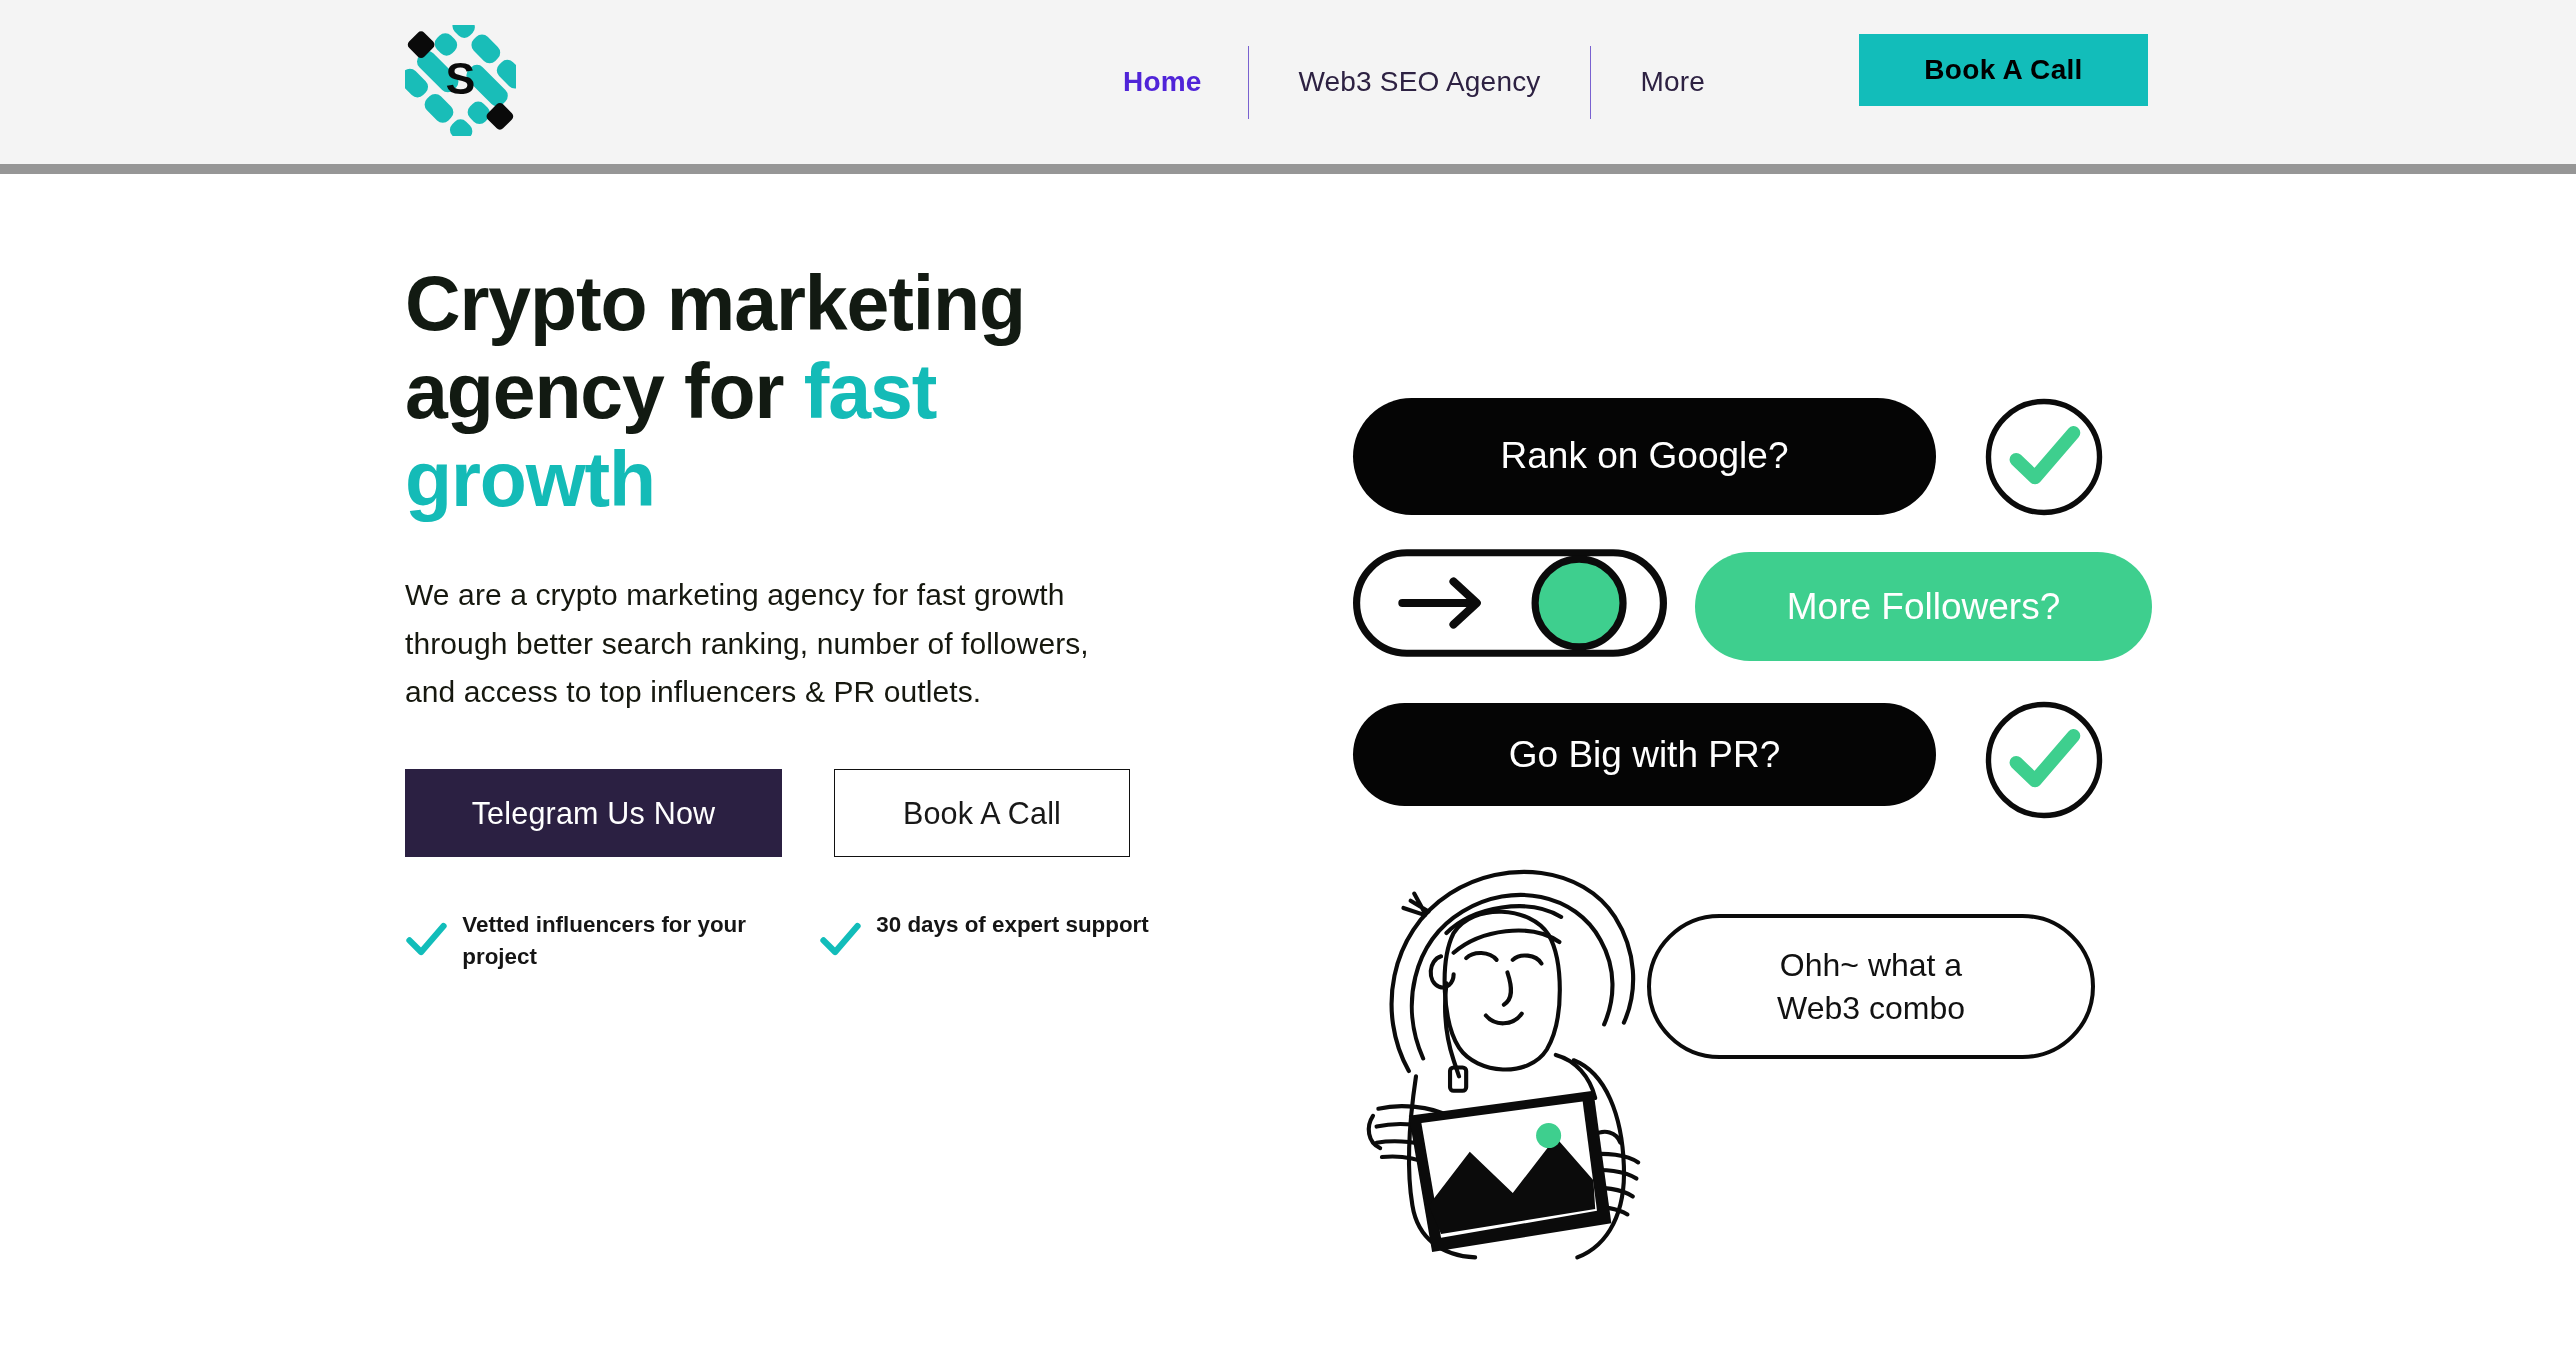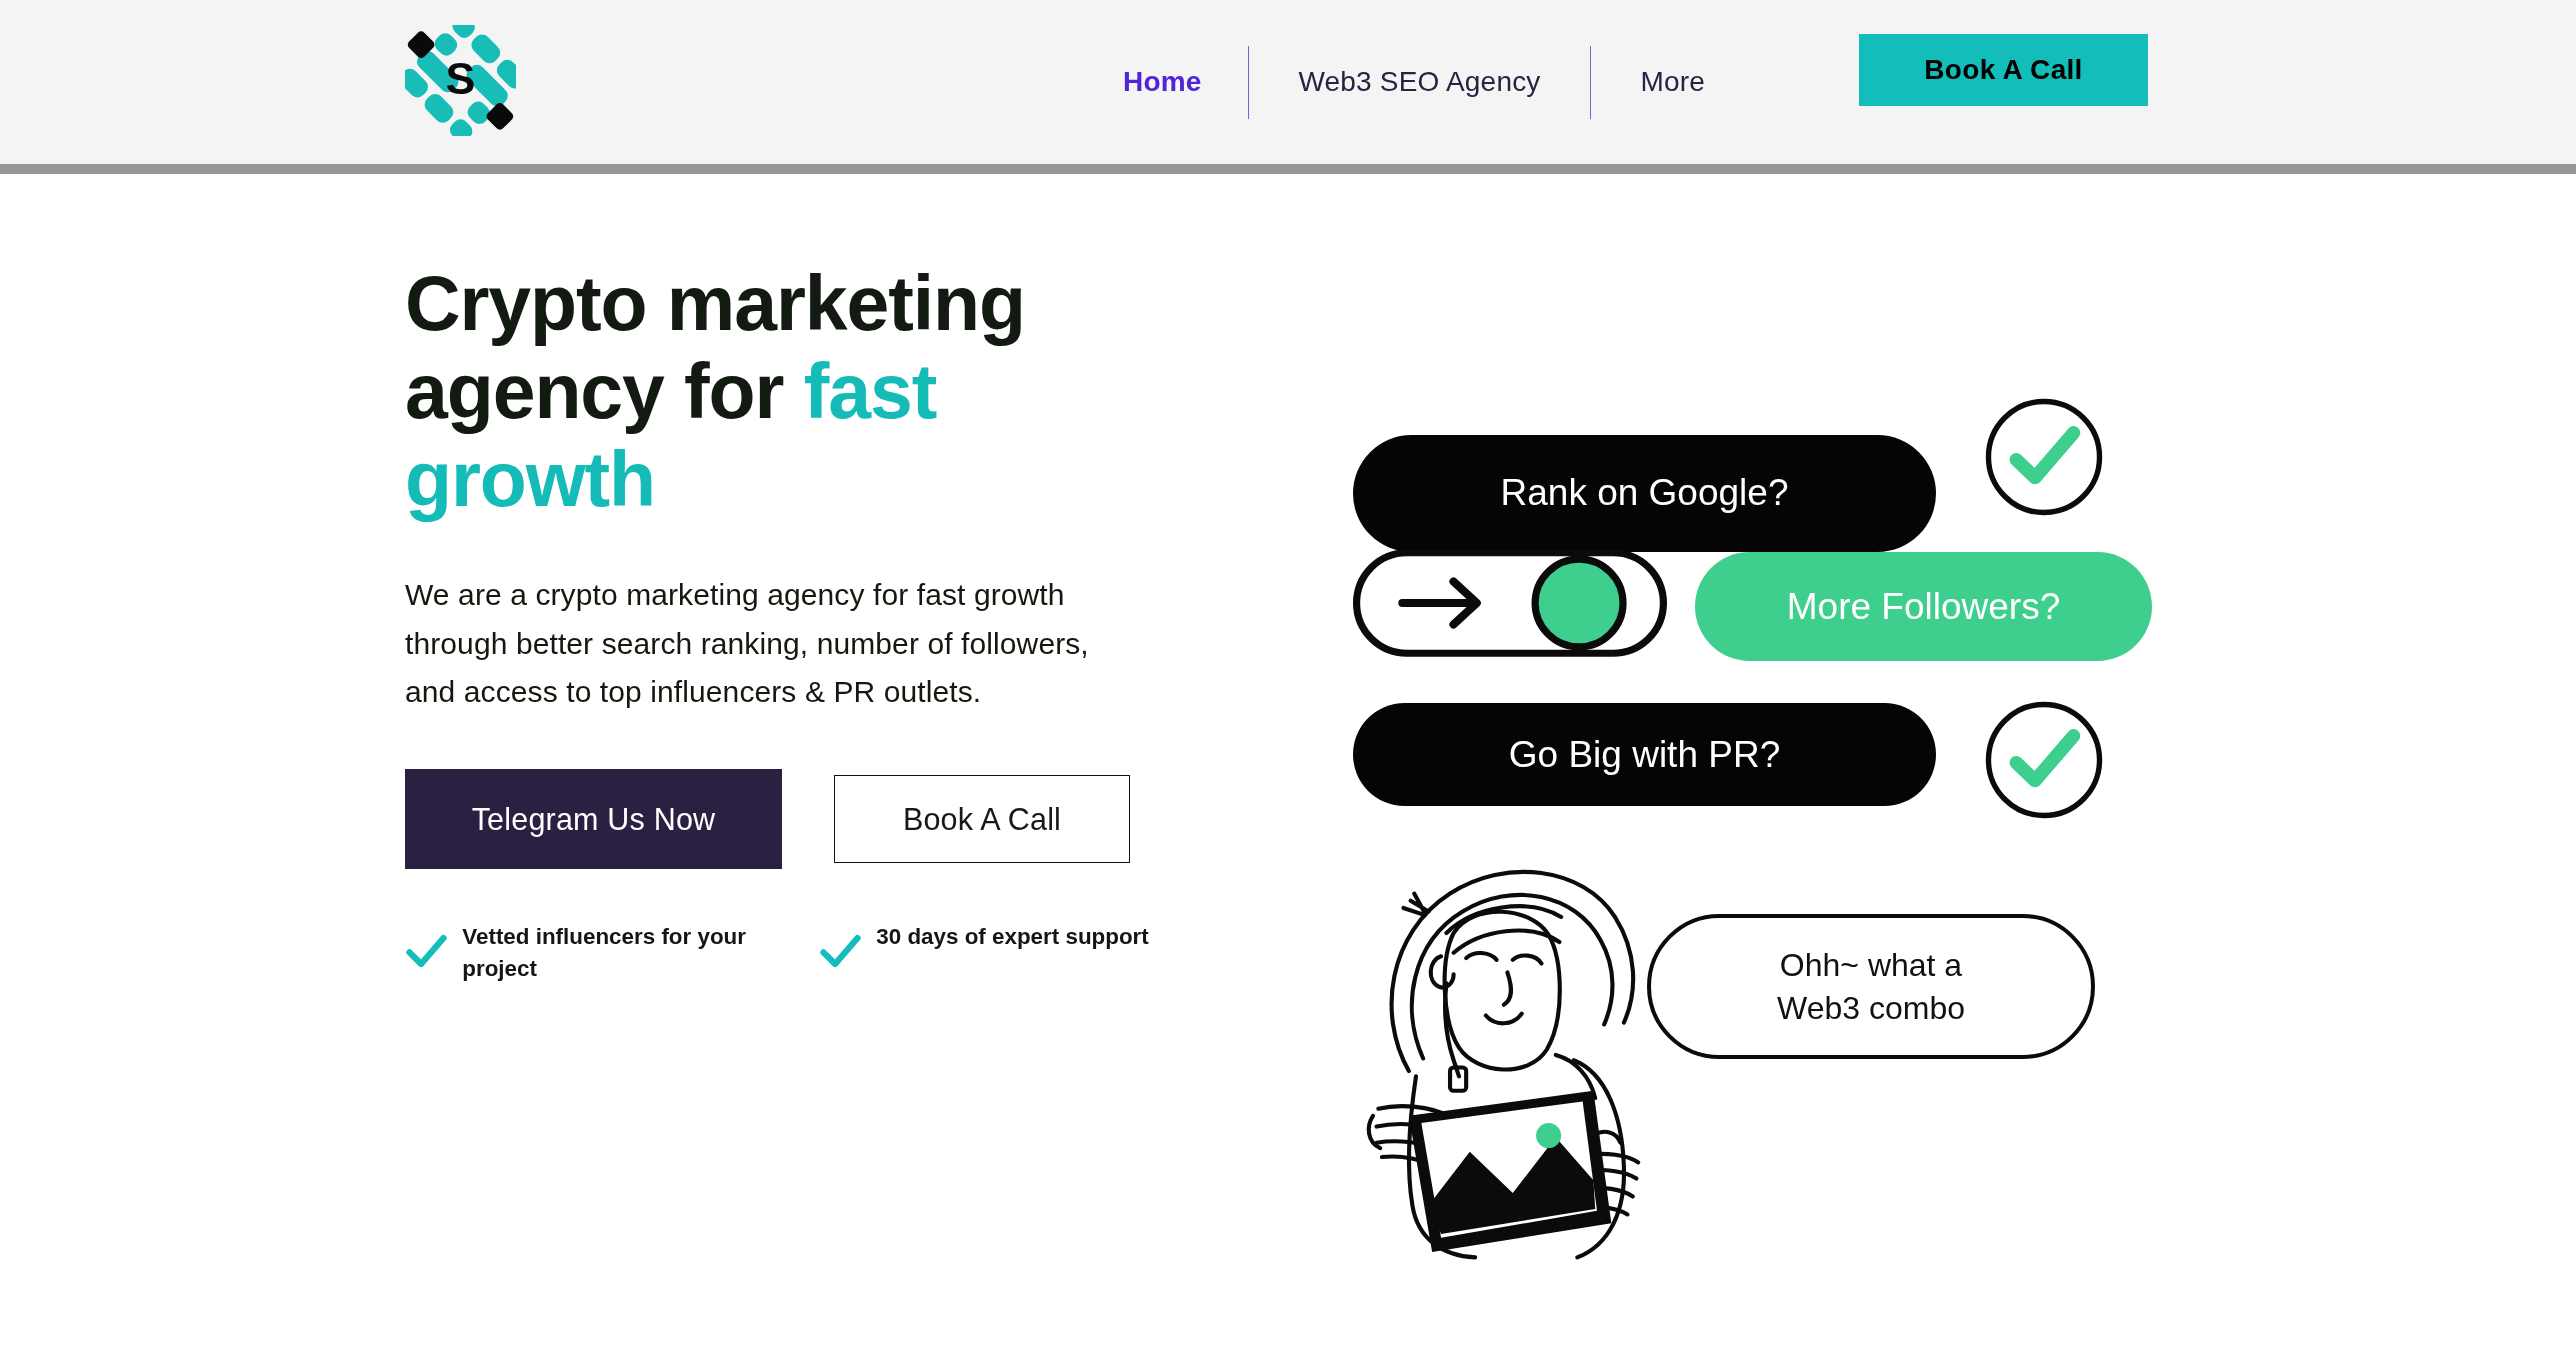--- a/index.html
+++ b/index.html
@@ -121,21 +121,21 @@
   }
 
   #hero-actions {
     margin-top: 52px;
     display: flex;
     align-items: center;
   }
 
   #btn-telegram {
     width: 377px;
-    height: 100px;
+    height: 88px;
     background: #2b2042;
     color: #ffffff;
     border: none;
     font-family: "Liberation Sans", sans-serif;
     font-size: 30.5px;
     letter-spacing: 0.2px;
     cursor: pointer;
   }
 
   #btn-bookcall {
@@ -205,21 +205,20 @@
 
   .pill-green {
     background: #3ecf8e;
     color: #ffffff;
   }
 
   #pill-rank {
     left: 0; top: 21.5px;
     width: 583px; height: 117px;
     font-size: 37px;
-    margin-top: 37px;
   }
 
   #check-rank {
     position: absolute;
     left: 631px; top: 20.6px;
     width: 120px; height: 120px;
   }
 
   #toggle-followers {
     position: absolute;

